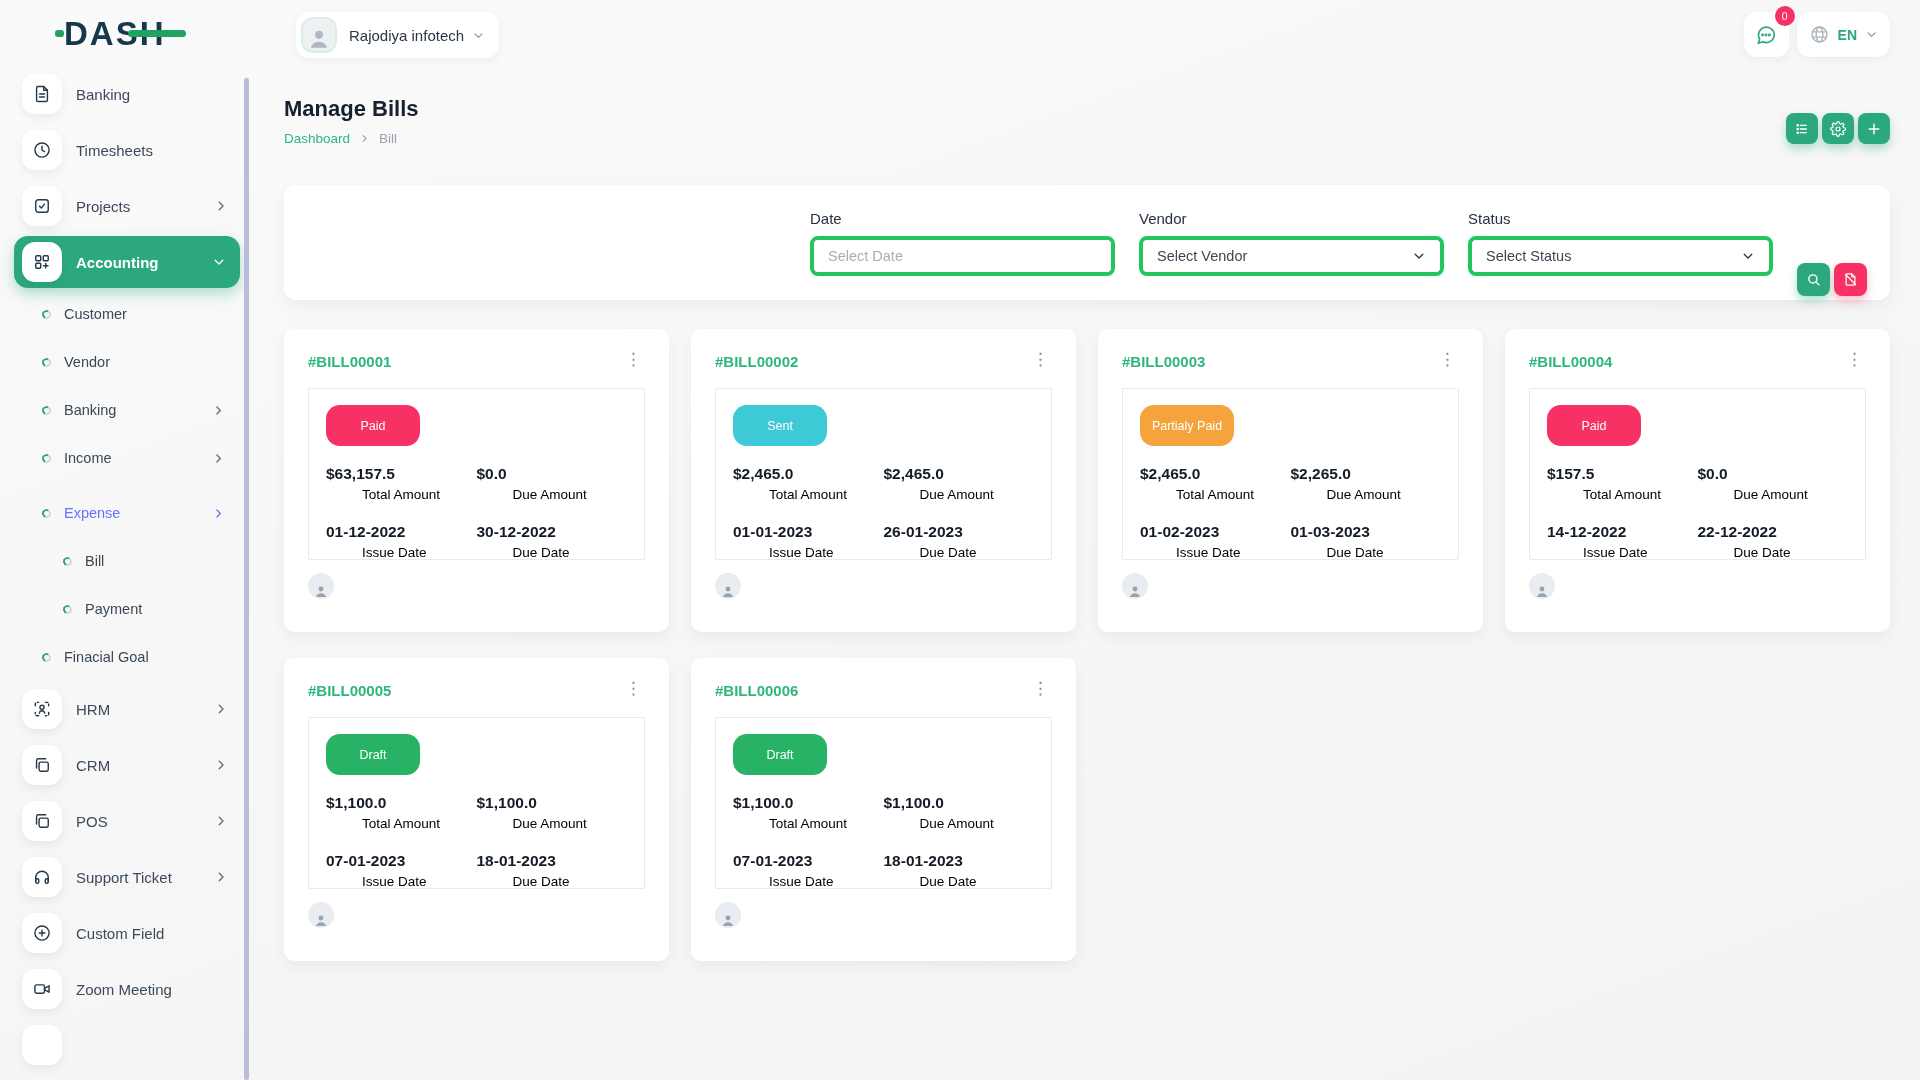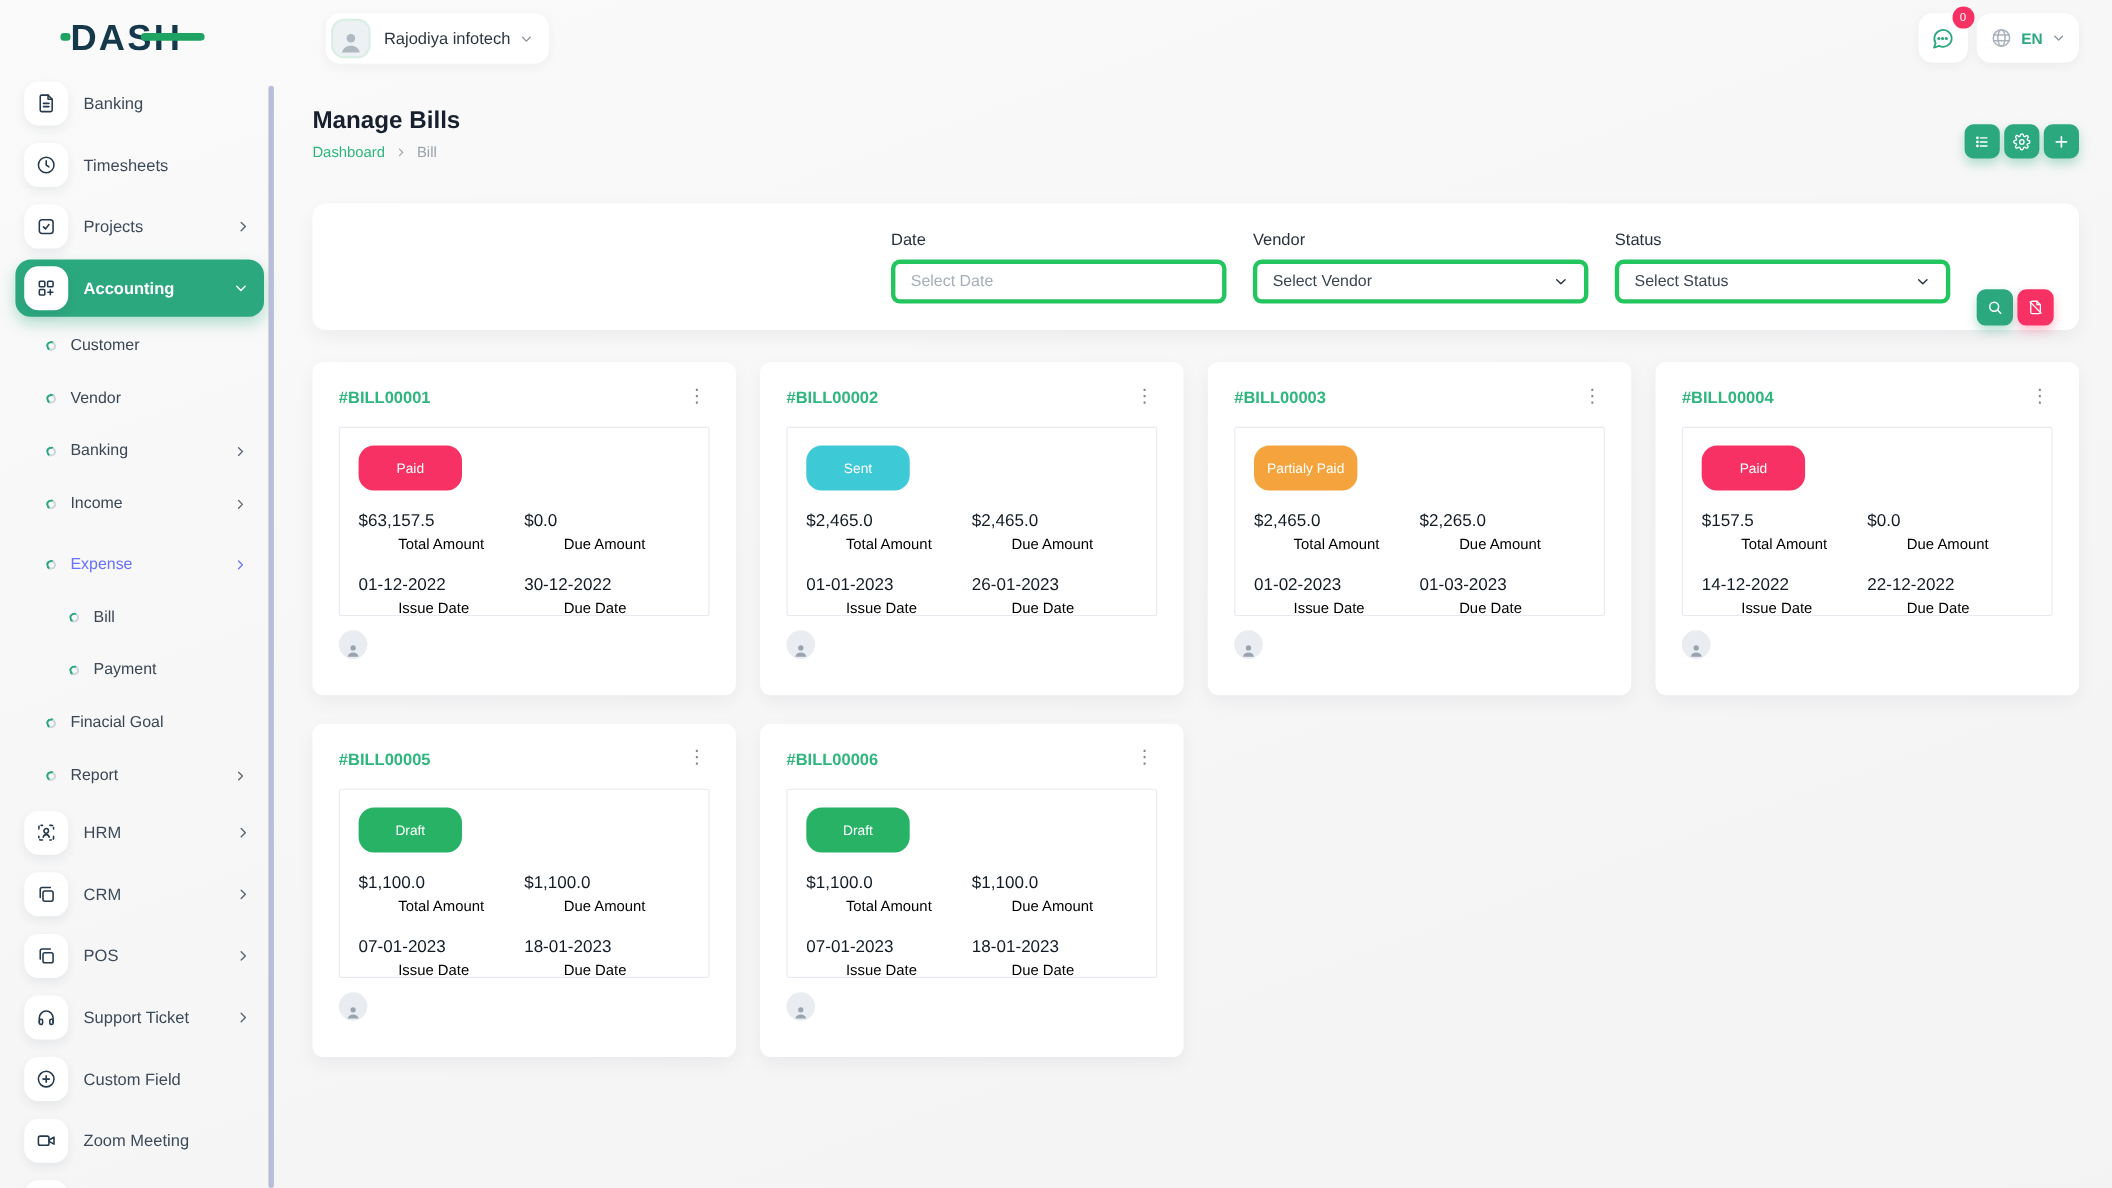--- a/index.html
+++ b/index.html
@@ -89,21 +89,21 @@
   .bill-card { height:303px; background:#fff; border-radius:10px; padding:24px;
     box-shadow:0 6px 16px rgba(16,24,40,.05); }
   .bc-top { display:flex; justify-content:space-between; align-items:flex-start; }
   .bill-id { font-size:15px; font-weight:700; color:#2eb67d; cursor:pointer; }
   .dots { color:#7e8894; font-size:17px; line-height:14px; cursor:pointer; padding:0 3px; letter-spacing:0; }
   .bc-box { margin-top:18px; border:1px solid #e7eaee; border-radius:2px; padding:16px 17px 16px; height:172px; }
   .badge { width:94px; height:41px; border-radius:14px; color:#fff; font-size:12.5px;
     display:flex; align-items:center; justify-content:center; }
   .pair-row { display:grid; grid-template-columns:1fr 1fr; margin-top:18px; }
   .pair-row:first-of-type { margin-top:17px; }
-  .val { font-size:15.5px; font-weight:400; color:#131c26; line-height:20px; }
+  .val { font-size:15.5px; font-weight:700; color:#131c26; line-height:20px; }
   .lbl { font-size:13.5px; color:#000000; line-height:18px; margin-top:2px;margin-left:36px; }
   .card-avatar { margin-top:13px; width:26px; height:26px; border-radius:50%; background:#e9ecf0;
     display:flex; align-items:flex-end; justify-content:center; overflow:hidden; color:#98a4b0; }
 </style>
 </head>
 <body>
 
 <aside class="sidebar">
   <div class="logo-wrap">
     <div class="logo">
@@ -207,29 +207,20 @@
       <span class="bullet"></span>
       <span class="sub-label">Bill</span>
     </div>
     <div class="sub-item sub-item--lvl2">
       <span class="bullet"></span>
       <span class="sub-label">Payment</span>
     </div>
     <div class="sub-item">
       <span class="bullet"></span>
       <span class="sub-label">Finacial Goal</span>
-    </div>
-    <div class="sub-item">
-      <span class="bullet"></span>
-      <span class="sub-label">Report</span>
-      <span class="chev">
-        <svg width="13" height="13" viewBox="0 0 24 24" fill="none" stroke="currentColor" stroke-width="2.2" stroke-linecap="round" stroke-linejoin="round">
-            <path d="M9 5.5 15.5 12 9 18.5"></path>
-          </svg>
-      </span>
     </div>
 
     <div class="nav-item">
       <span class="icon-chip">
         <svg width="20" height="20" viewBox="0 0 24 24" fill="none" stroke="currentColor" stroke-width="1.7" stroke-linecap="round" stroke-linejoin="round" stroke-dasharray="3 2.2">
             <path d="M4 8V6a2 2 0 0 1 2-2h2M16 4h2a2 2 0 0 1 2 2v2M20 16v2a2 2 0 0 1-2 2h-2M8 20H6a2 2 0 0 1-2-2v-2"></path>
             <circle cx="12" cy="10" r="2.5" stroke-dasharray="none"></circle>
             <path d="M8.7 17c.5-1.9 1.7-2.9 3.3-2.9s2.8 1 3.3 2.9" stroke-dasharray="none"></path>
           </svg>
       </span>

